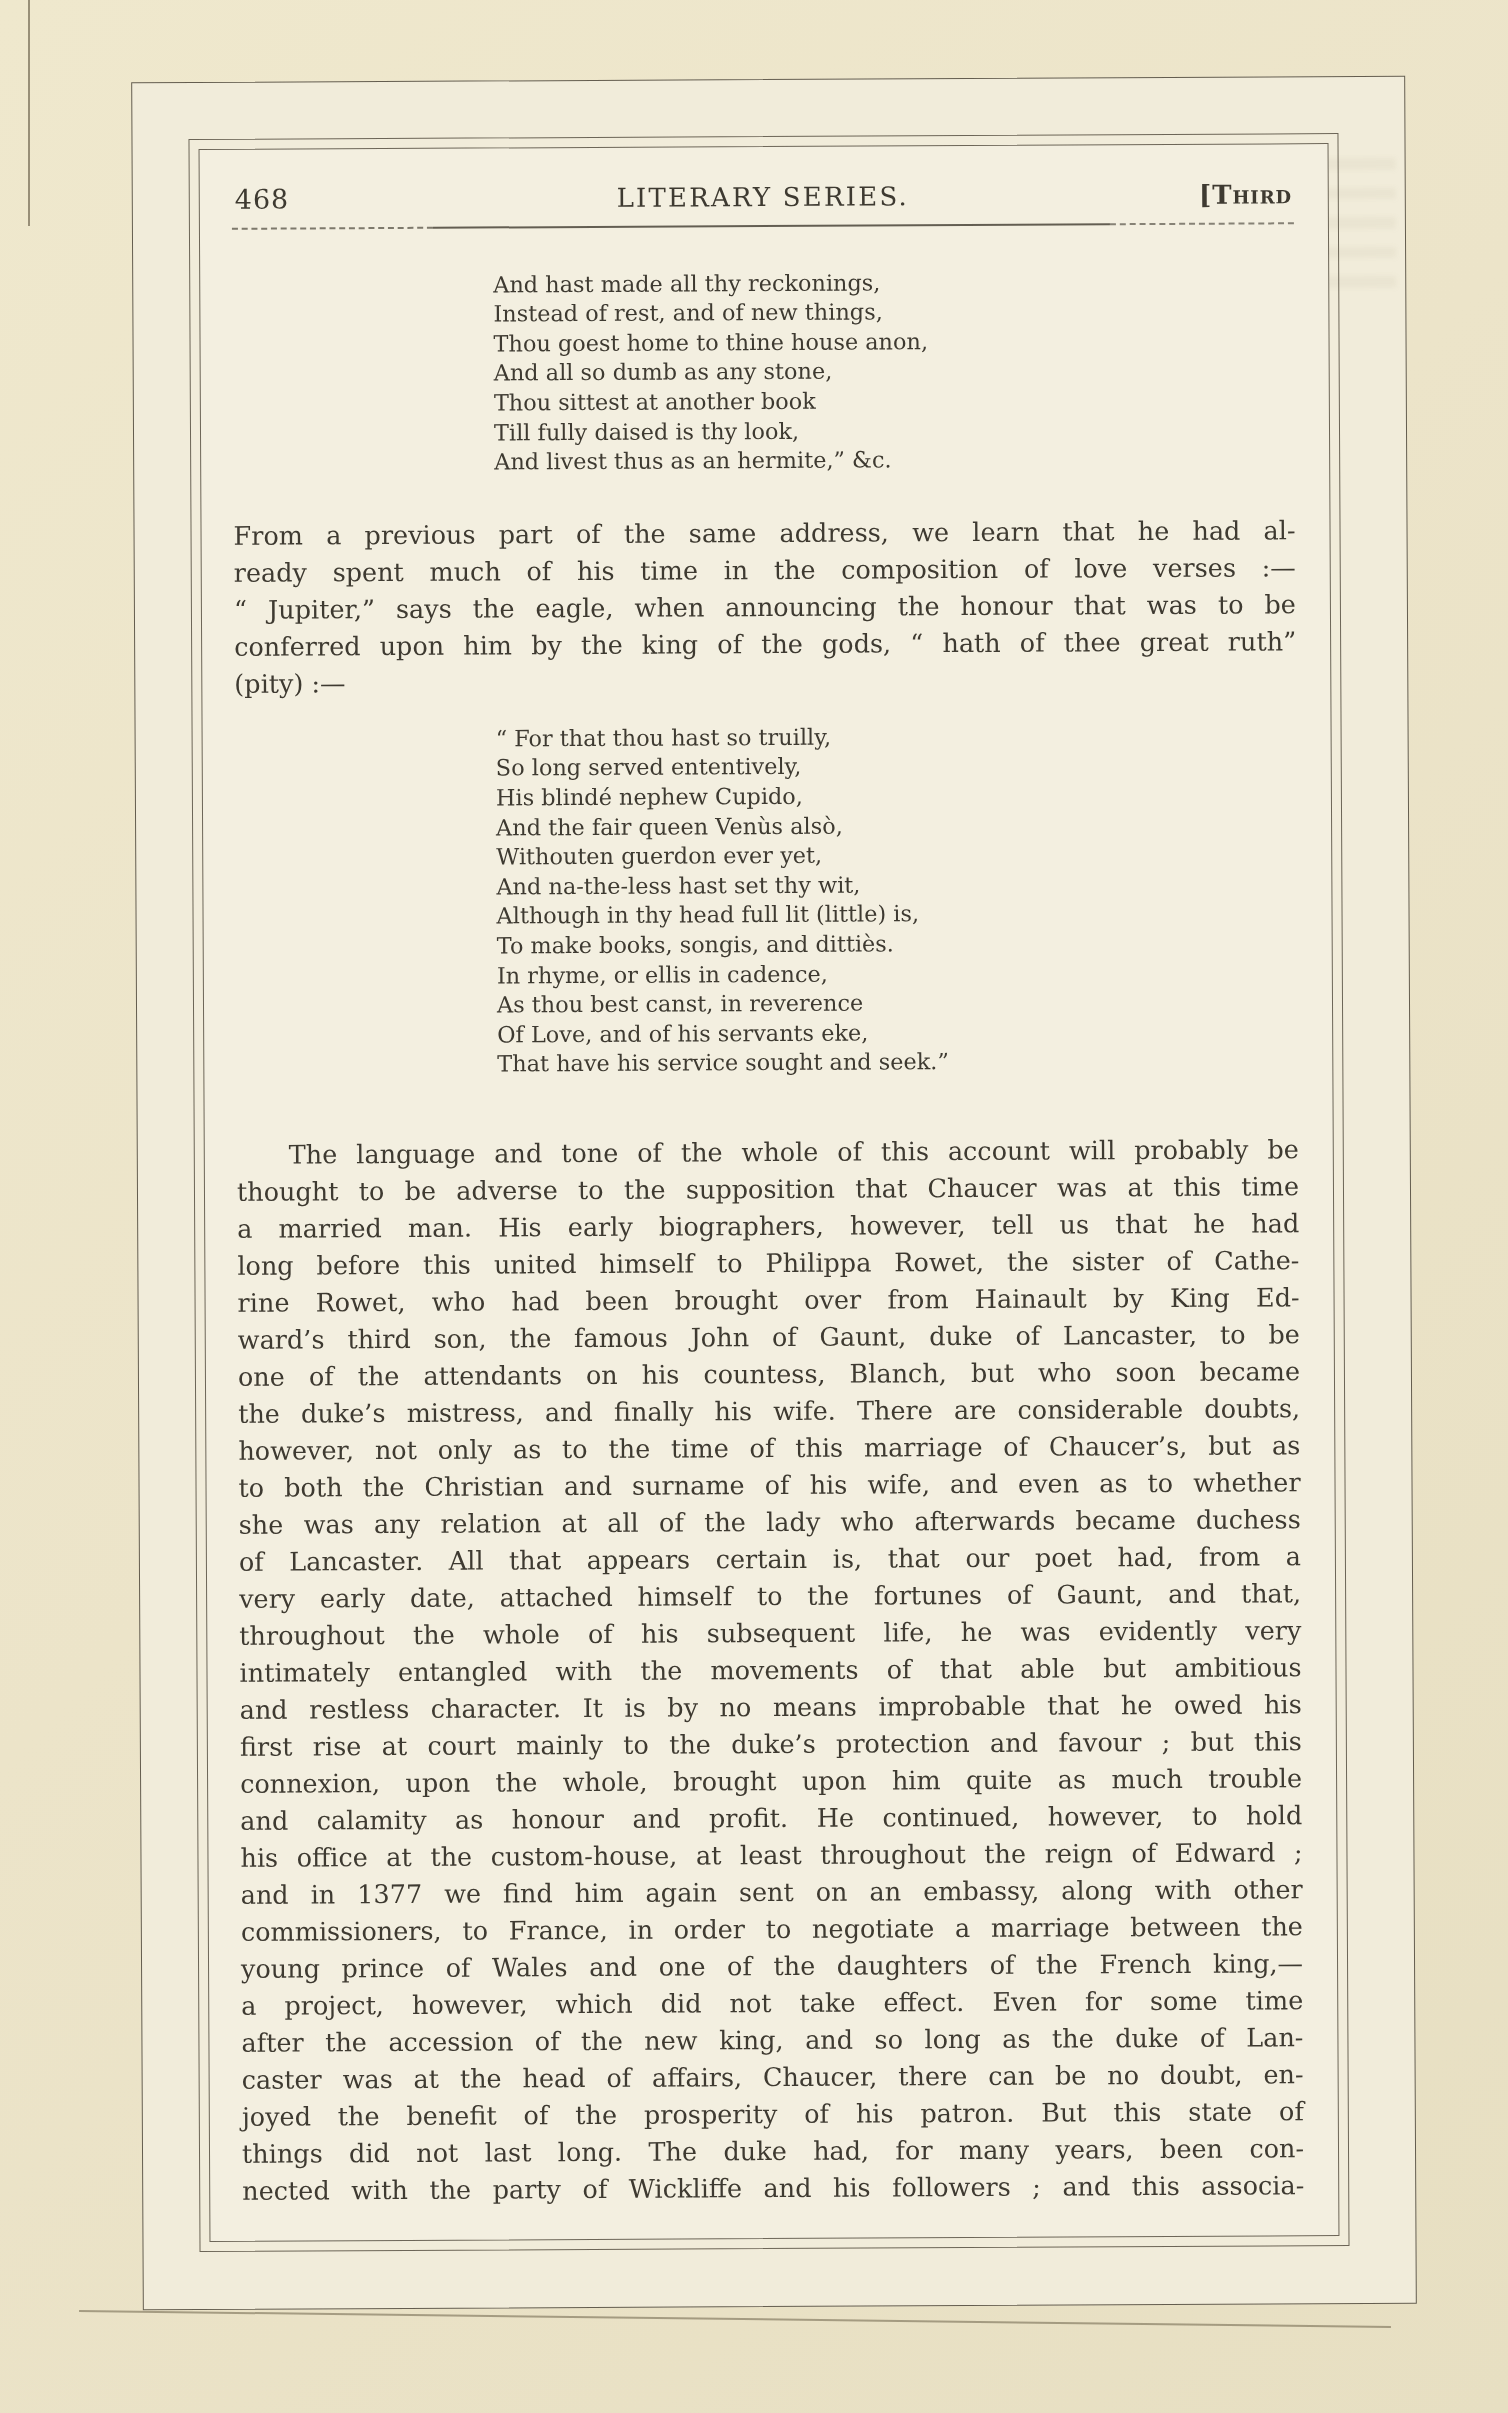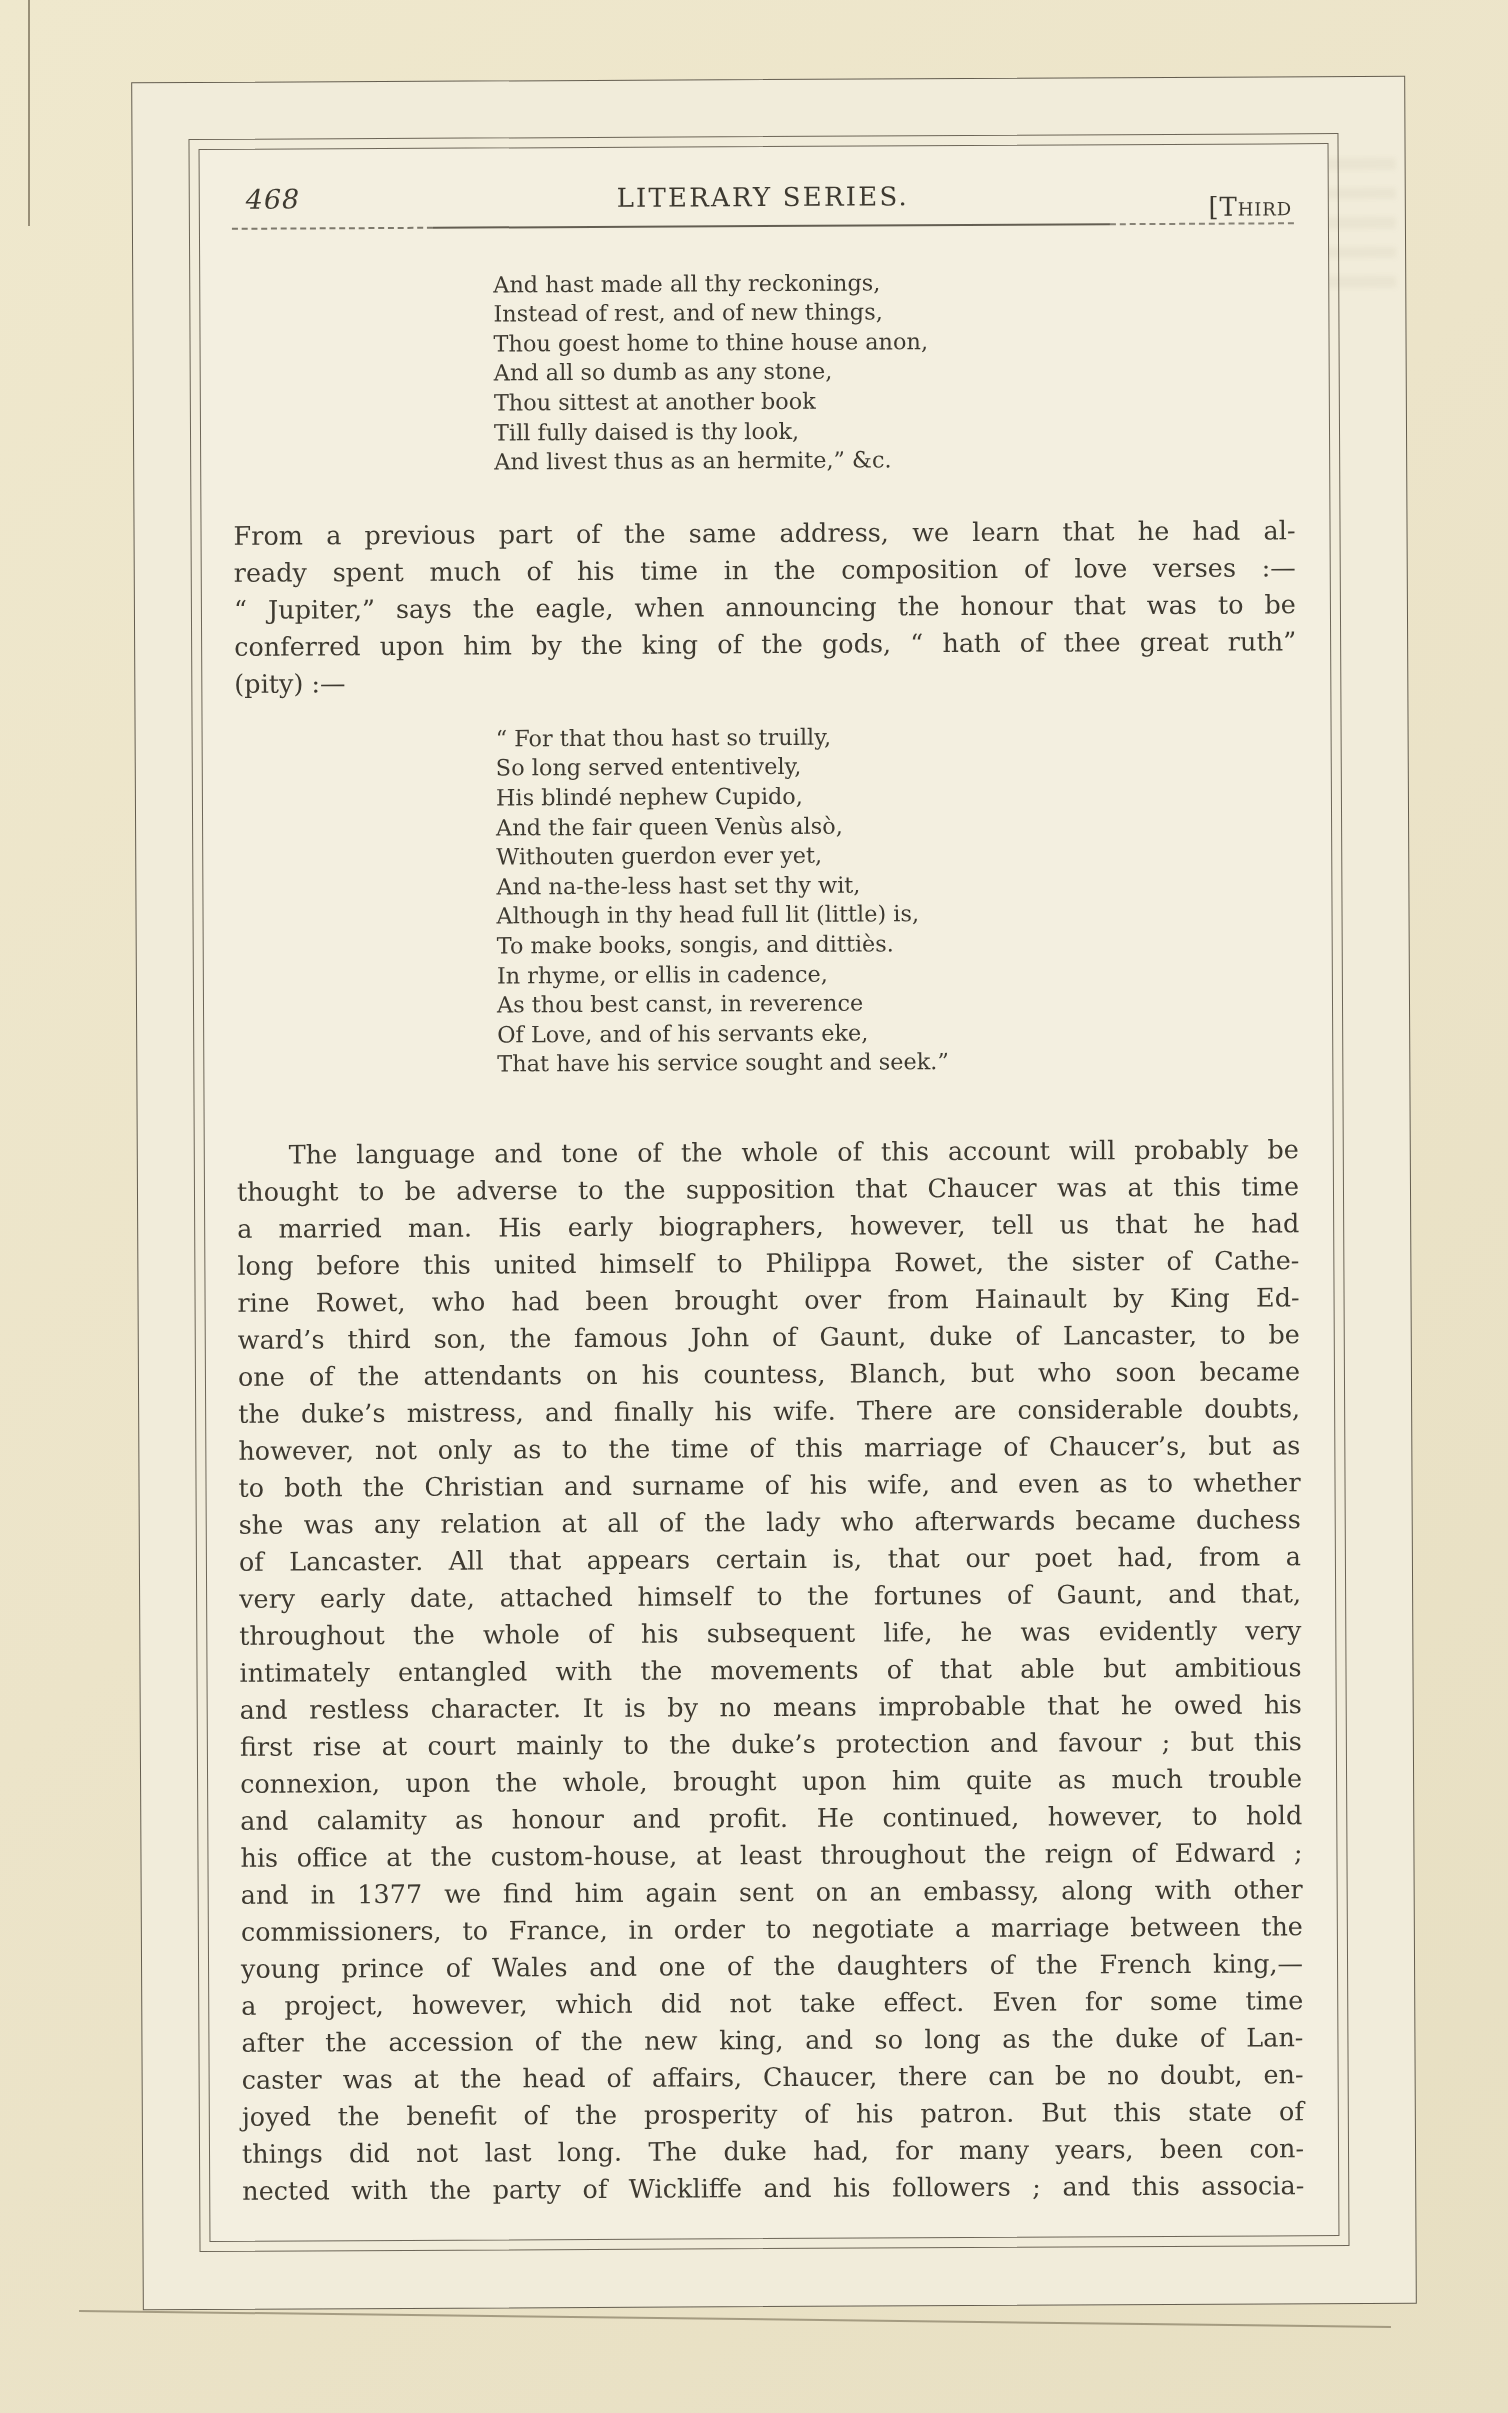--- a/index.html
+++ b/index.html
@@ -36,28 +36,29 @@
     position:absolute; inset:9px;
     border:1.8px solid rgba(75,68,54,.8);
     background:#f3efe0;
   }
   .content {
     position:absolute; inset:0; padding:32px 34px 0 32px;
     color:#3e3a31;
   }
   
   .header { position:relative; height:36px; line-height:36px; font-size:26px; }
-  .pagenum { position:absolute; left:14px; top:0; font-size:27px; letter-spacing:0.9px;font-style:italic; }
+  .pagenum { position:absolute; left:3px; top:0; font-size:27px; letter-spacing:0.9px; }
   .title {
     position:absolute; left:0; right:0; top:0; text-align:center;
     letter-spacing:2.2px;
   }
   .folio {
-    position:absolute; right:1.8px; top:12px; font-variant:small-caps;
+    position:absolute; right:1.8px; top:0; font-variant:small-caps;
     letter-spacing:0.9px;
+    font-weight:bold;
   }
   .rule { display:flex; align-items:center; height:3.6px; margin-top:9px; }
   .rule .seg-dash  { width:201px; border-top:2.7px dashed rgba(62,57,46,.65); }
   .rule .seg-solid { flex:1;     border-top:2.7px solid  rgba(62,57,46,.8); }
   .rule .seg-dash2 { width:184px; border-top:2.7px dashed rgba(62,57,46,.6); }
   
   .poem { margin-left:261px; font-size:22.4px; line-height:29.6px; }
   .poem .tline { white-space:pre; }
   .poem-1 { margin-top:41px; }
   .poem-2 { margin-top:23px; }

